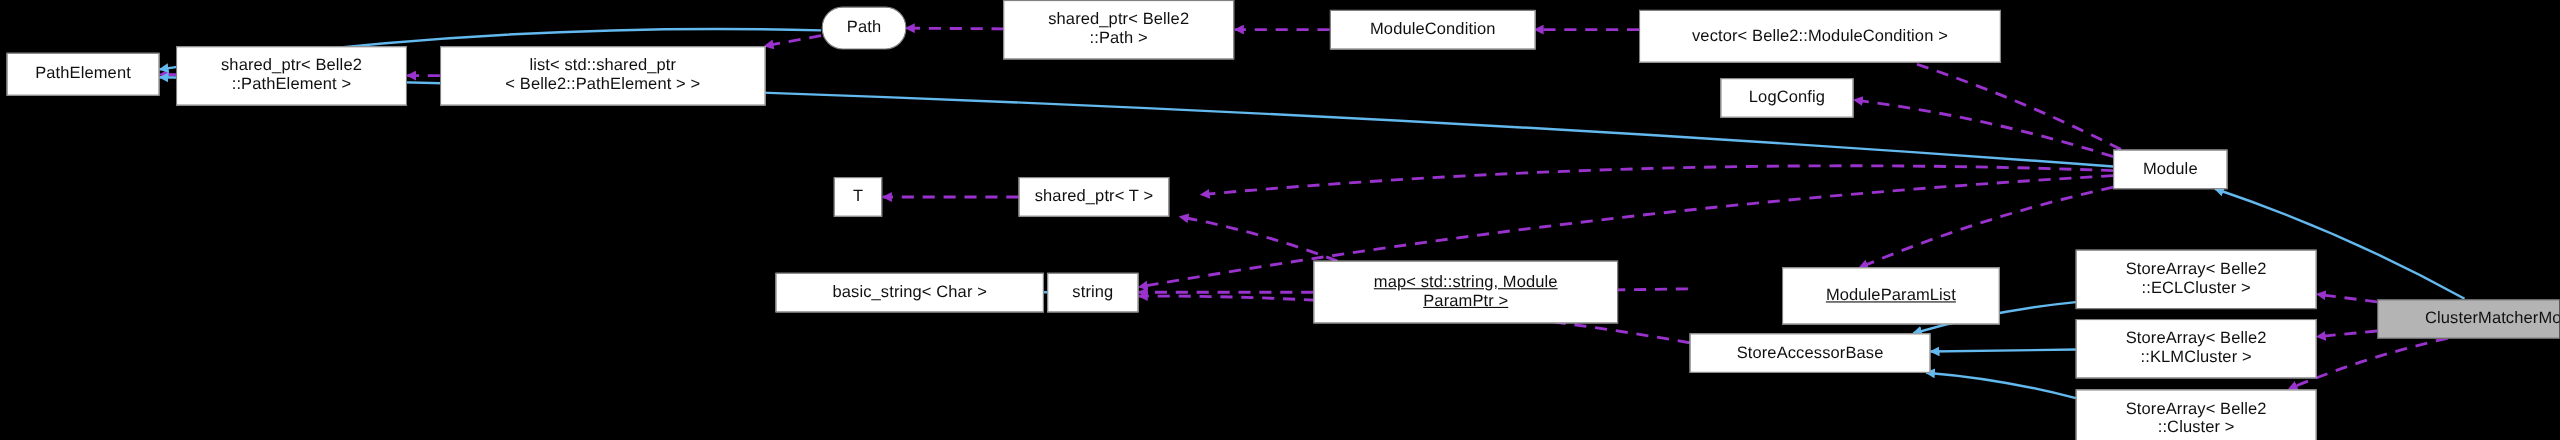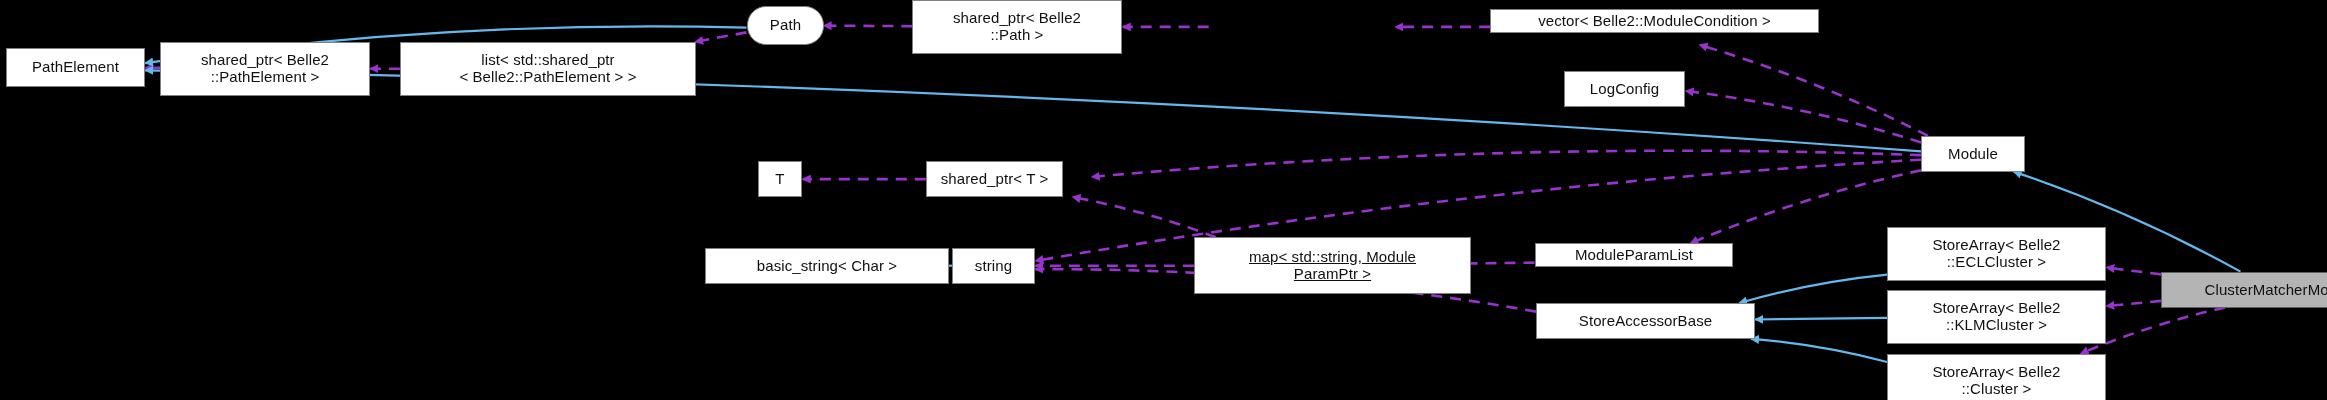--- a/index.html
+++ b/index.html
@@ -89,30 +89,31 @@
       <path d="M2225.1,307.5 Q2150.8,324.1 2080.6,353.7" fill="none" stroke="#9a32cd" stroke-width="2.6" stroke-dasharray="11,8" marker-end="url(#arrow-usage)"></path>
     </svg>
 <div class="node" style="left: 6px; top: 48px; width: 139px; height: 39px;"><span class="node-label">PathElement</span></div>
     <div class="node" style="left: 160px; top: 42px; width: 210px; height: 54px;"><span class="node-label">shared_ptr&lt; Belle2
 ::PathElement &gt;</span></div>
     <div class="node" style="left: 400px; top: 42px; width: 296px; height: 54px; align-items: center;"><span class="node-label">list&lt; std::shared_ptr
 &lt; Belle2::PathElement &gt; &gt;</span></div>
     <div class="node" style="left: 747px; top: 6px; width: 77px; height: 39px; border-radius: 19px;"><span class="node-label">Path</span></div>
     <div class="node" style="left: 912px; top: 0px; width: 210px; height: 54px;"><span class="node-label">shared_ptr&lt; Belle2
 ::Path &gt;</span></div>
-    <div class="node" style="left: 1490px; top: 9px; width: 329px; height: 24px;"><span class="node-label">vector&lt; Belle2::ModuleCondition &gt;</span></div>
+    <div class="node" style="left: 1209px; top: 9px; width: 187px; height: 36px;"><span class="node-label">ModuleCondition</span></div>
+    <div class="node" style="left: 1490px; top: 9px; width: 329px; height: 48px;"><span class="node-label">vector&lt; Belle2::ModuleCondition &gt;</span></div>
     <div class="node" style="left: 1564px; top: 60px; width: 121px; height: 36px; margin-top: 11px;"><span class="node-label">LogConfig</span></div>
     <div class="node" style="left: 1921px; top: 136px; width: 104px; height: 36px;"><span class="node-label">Module</span></div>
     <div class="node" style="left: 758px; top: 161px; width: 44px; height: 36px;"><span class="node-label">T</span></div>
     <div class="node" style="left: 926px; top: 161px; width: 137px; height: 36px;"><span class="node-label">shared_ptr&lt; T &gt;</span></div>
     <div class="node" style="left: 705px; top: 248px; width: 244px; height: 36px;"><span class="node-label">basic_string&lt; Char &gt;</span></div>
     <div class="node" style="left: 952px; top: 248px; width: 83px; height: 36px;"><span class="node-label">string</span></div>
     <div class="node" style="left: 1194px; top: 237px; width: 277px; height: 57px; text-decoration: underline;"><span class="node-label">map&lt; std::string, Module
 ParamPtr &gt;</span></div>
-    <div class="node" style="left: 1535px; top: 243px; width: 198px; height: 24px;"><span class="node-label">ModuleParamList</span></div>
+    <div class="node" style="left: 1620px; top: 243px; width: 198px; height: 52px; text-decoration: underline;"><span class="node-label">ModuleParamList</span></div>
     <div class="node" style="left: 1536px; top: 303px; width: 219px; height: 36px;"><span class="node-label">StoreAccessorBase</span></div>
     <div class="node" style="left: 1887px; top: 227px; width: 219px; height: 54px;"><span class="node-label">StoreArray&lt; Belle2
 ::ECLCluster &gt;</span></div>
     <div class="node" style="left: 1887px; top: 290px; width: 219px; height: 54px;"><span class="node-label">StoreArray&lt; Belle2
 ::KLMCluster &gt;</span></div>
     <div class="node" style="left: 1887px; top: 354px; width: 219px; height: 54px;"><span class="node-label">StoreArray&lt; Belle2
 ::Cluster &gt;</span></div>
     <div class="node current" style="left: 2161px; top: 272px; width: 240px; height: 36px;"><span class="node-label">ClusterMatcherModule</span></div>
   </div>
 

